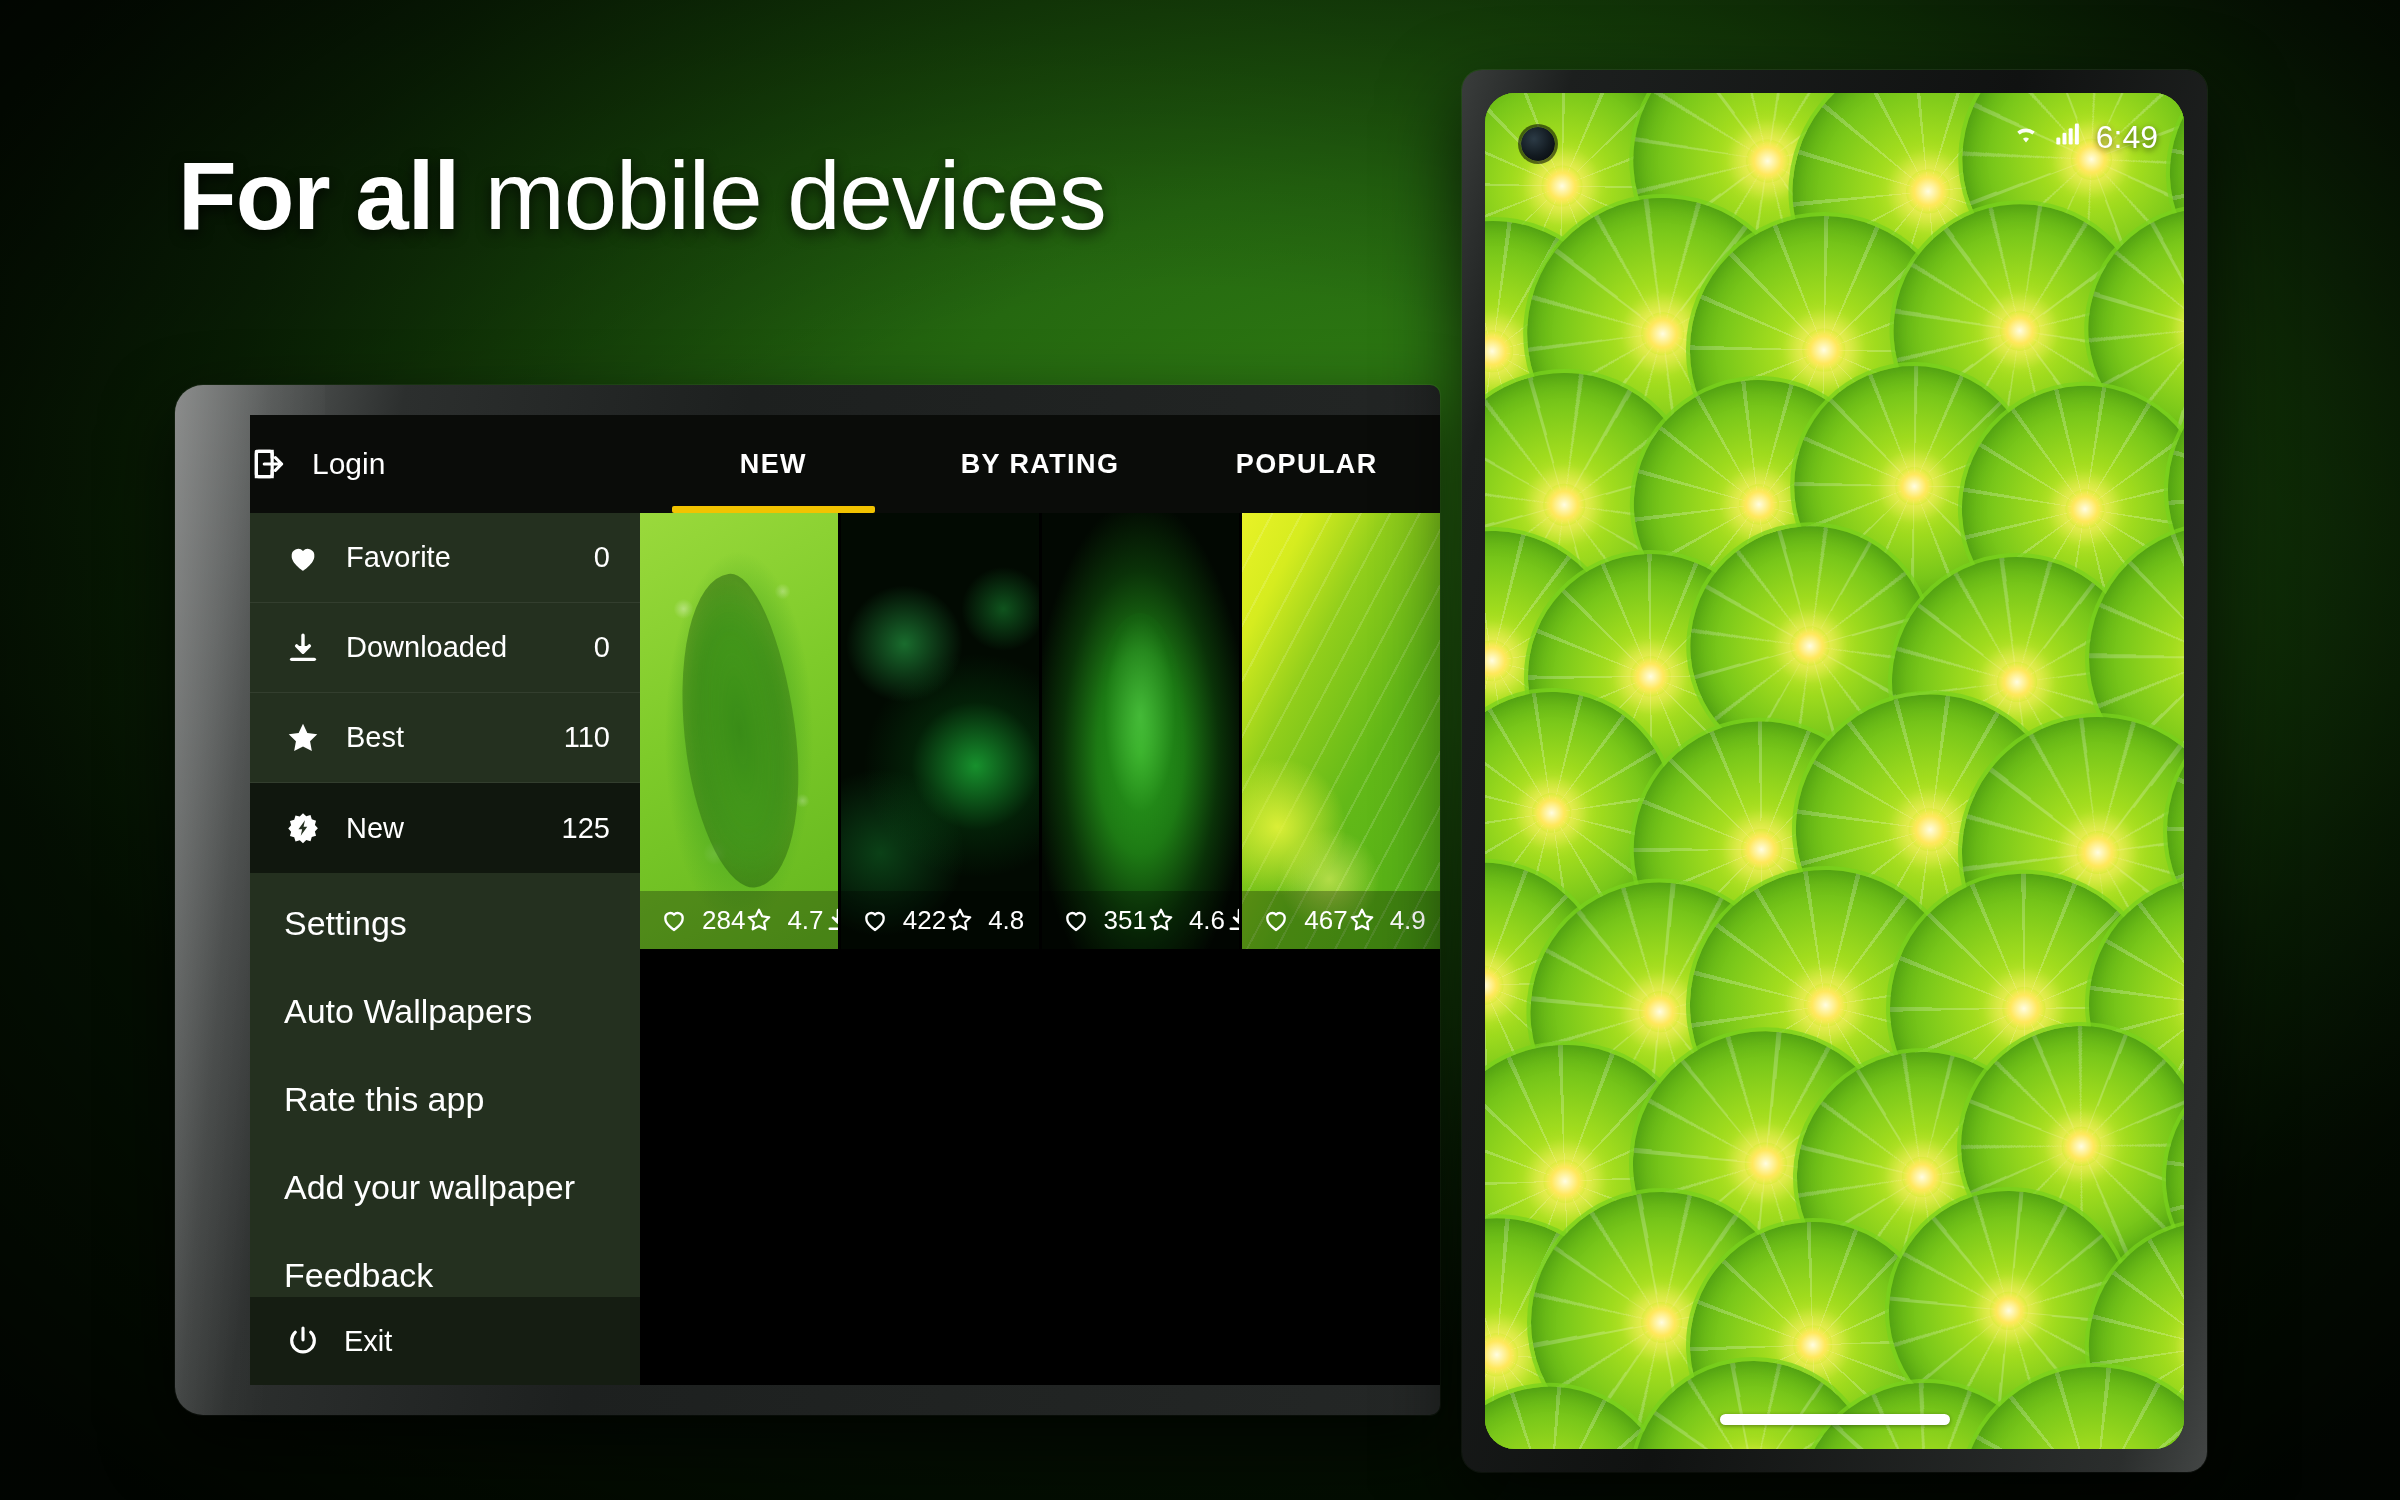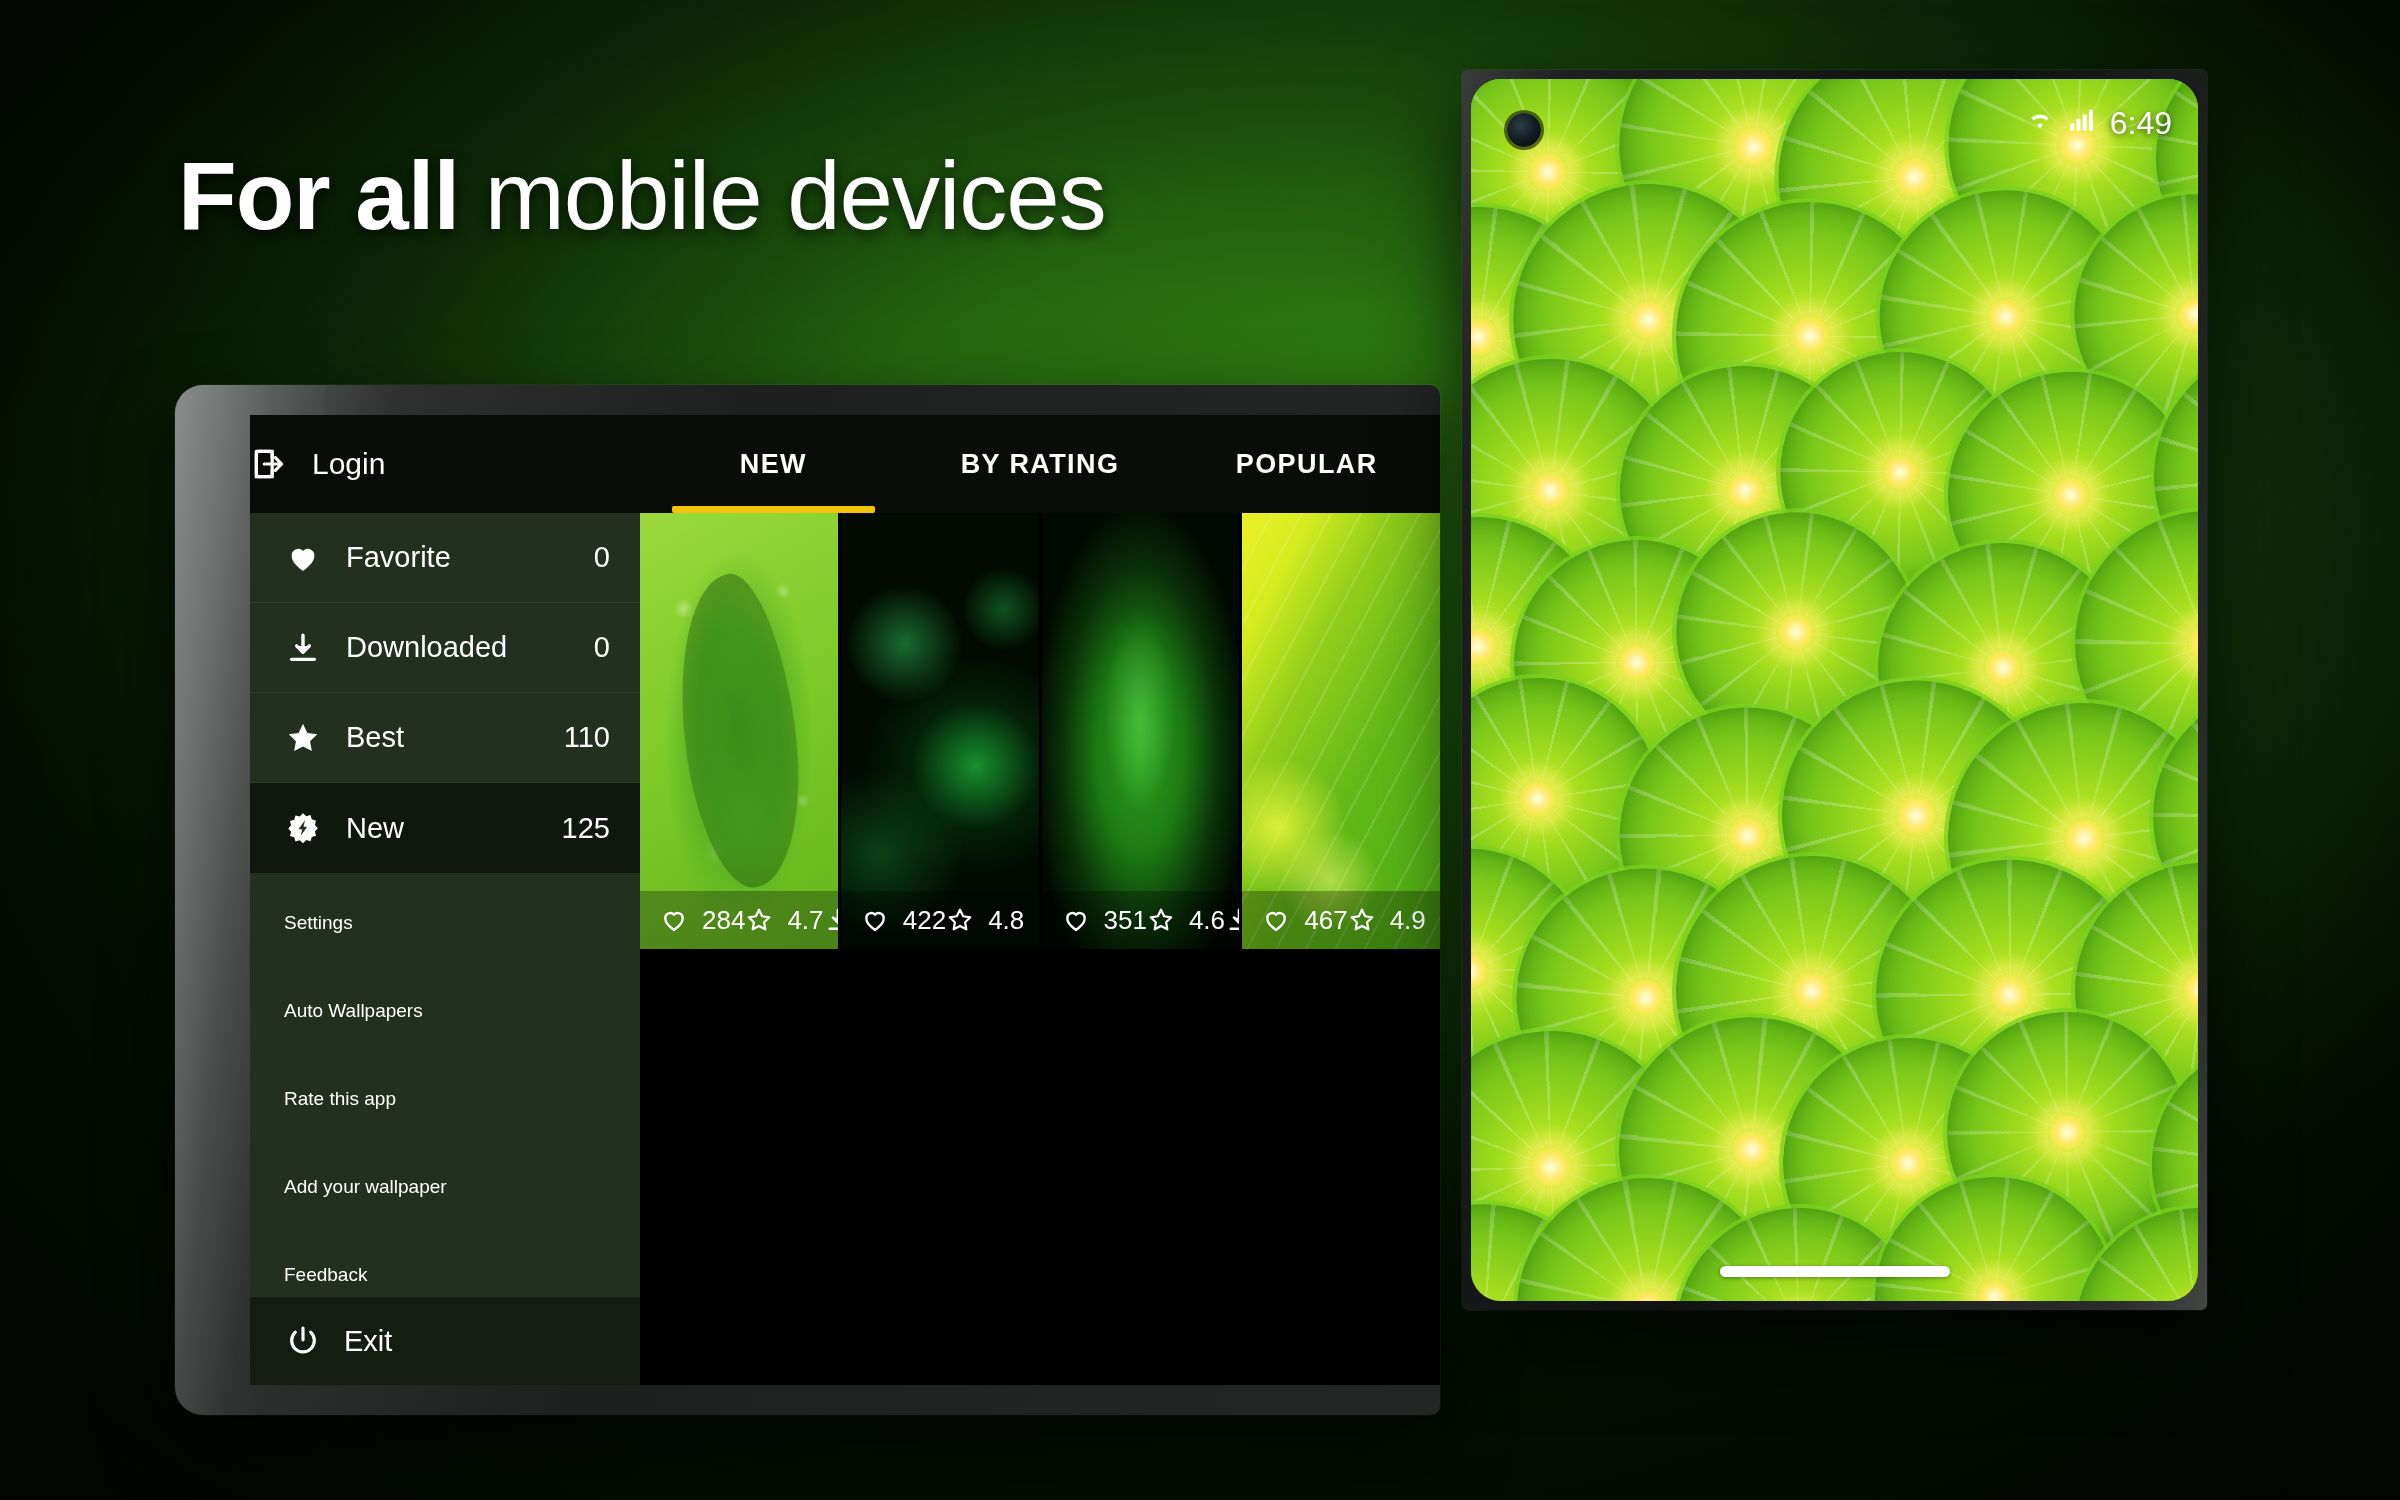--- a/index.html
+++ b/index.html
@@ -92,21 +92,21 @@
   .nav-row {
     display:flex; align-items:center; height:90px;
     padding:0 30px 0 34px; border-bottom:1px solid rgba(255,255,255,.07);
   }
   .nav-row.hi { background:#10170e; border-bottom:none; }
   .nav-ico { width:38px; flex:0 0 38px; display:flex; align-items:center; justify-content:center; }
   .nav-label { color:#fff; font-size:29px; margin-left:24px; flex:1; }
   .nav-count { color:#fff; font-size:29px; }
   .menu-row {
     display:flex; align-items:center; height:88px; padding:0 34px;
-    color:#fff; font-size:19px;
+    color:#fff; font-size:34px;
   }
   #menu-block { padding-top:6px; }
   #exit-row {
     display:flex; align-items:center; gap:22px; height:88px;
     padding:0 34px; background:#151d12; color:#fff; font-size:29px;
     position:absolute; left:0; right:0; bottom:0;
   }
 
   
   #grid {
@@ -171,25 +171,25 @@
     content:""; position:absolute; inset:0;
     background:
       radial-gradient(circle 95px at 18% 72%, rgba(235,246,60,.85), rgba(235,246,60,0) 72%),
       radial-gradient(circle 70px at 44% 84%, rgba(245,250,110,.55), rgba(245,250,110,0) 72%),
       repeating-linear-gradient(118deg, rgba(255,255,255,.14) 0px, rgba(255,255,255,.14) 2px, rgba(255,255,255,0) 2px, rgba(255,255,255,0) 26px);
   }
 
   
   #phone {
     position:absolute; left:1462px; top:70px;
-    width:745px; height:1240px;
+    width:745px; height:1402px;
     background:linear-gradient(105deg,#3a3d3c 0%, #1c1f1e 10%, #101211 50%, #2b2e2d 92%, #434645 100%);
-    border-radius:6px;
+    border-radius:20px;
     box-shadow:0 30px 80px rgba(0,0,0,.75), 0 0 0 1px rgba(255,255,255,.08);
-    padding:9px;
+    padding:23px;
   }
   #phone-screen {
     position:relative; width:100%; height:100%;
     border-radius:30px; overflow:hidden; background:#3a8d12;
   }
   #phone-wall { position:absolute; inset:0; }
   .lime {
     position:absolute; border-radius:50%;
     background:
       repeating-conic-gradient(from 0deg at 50% 50%,

